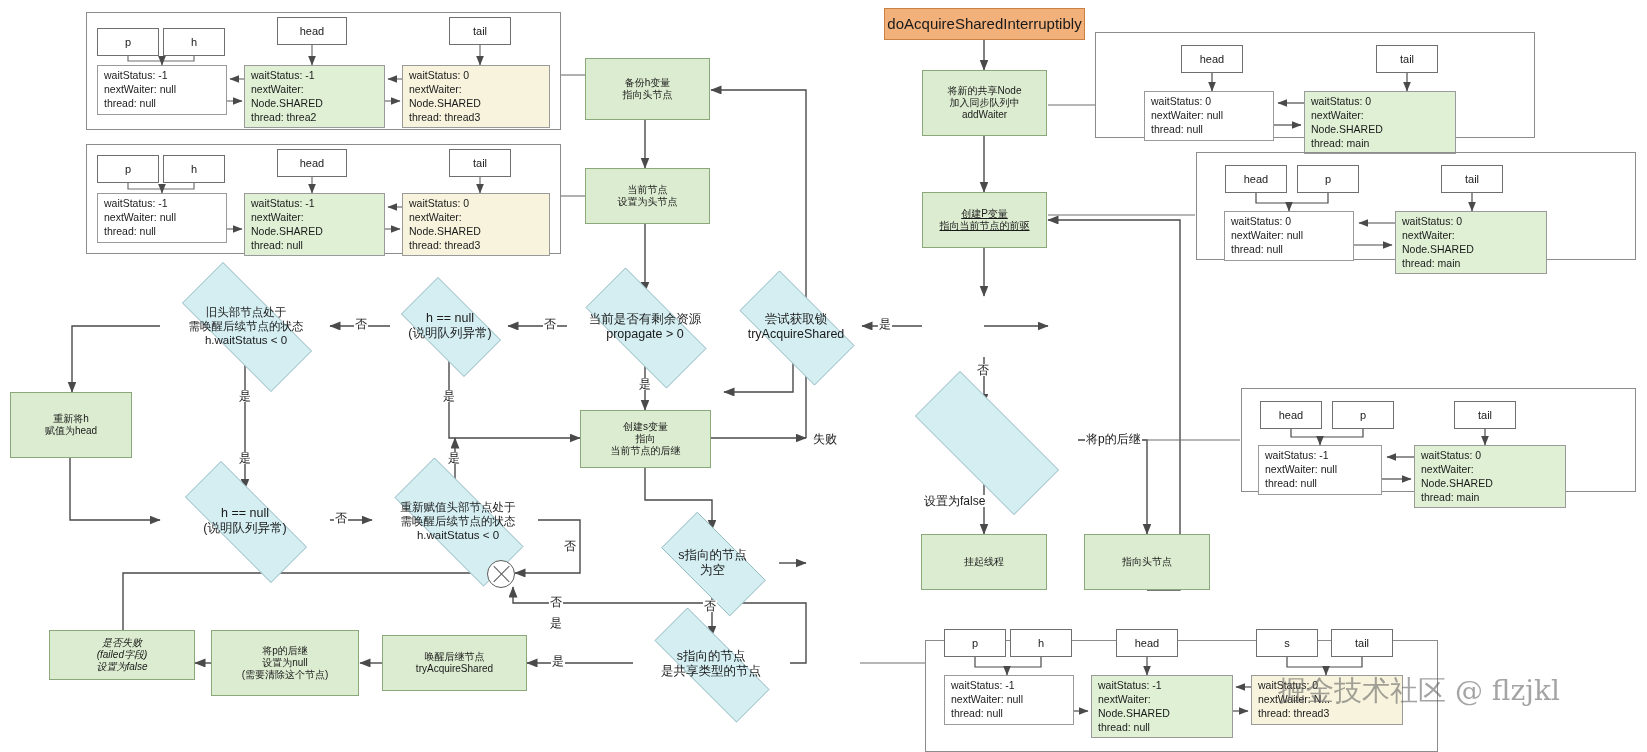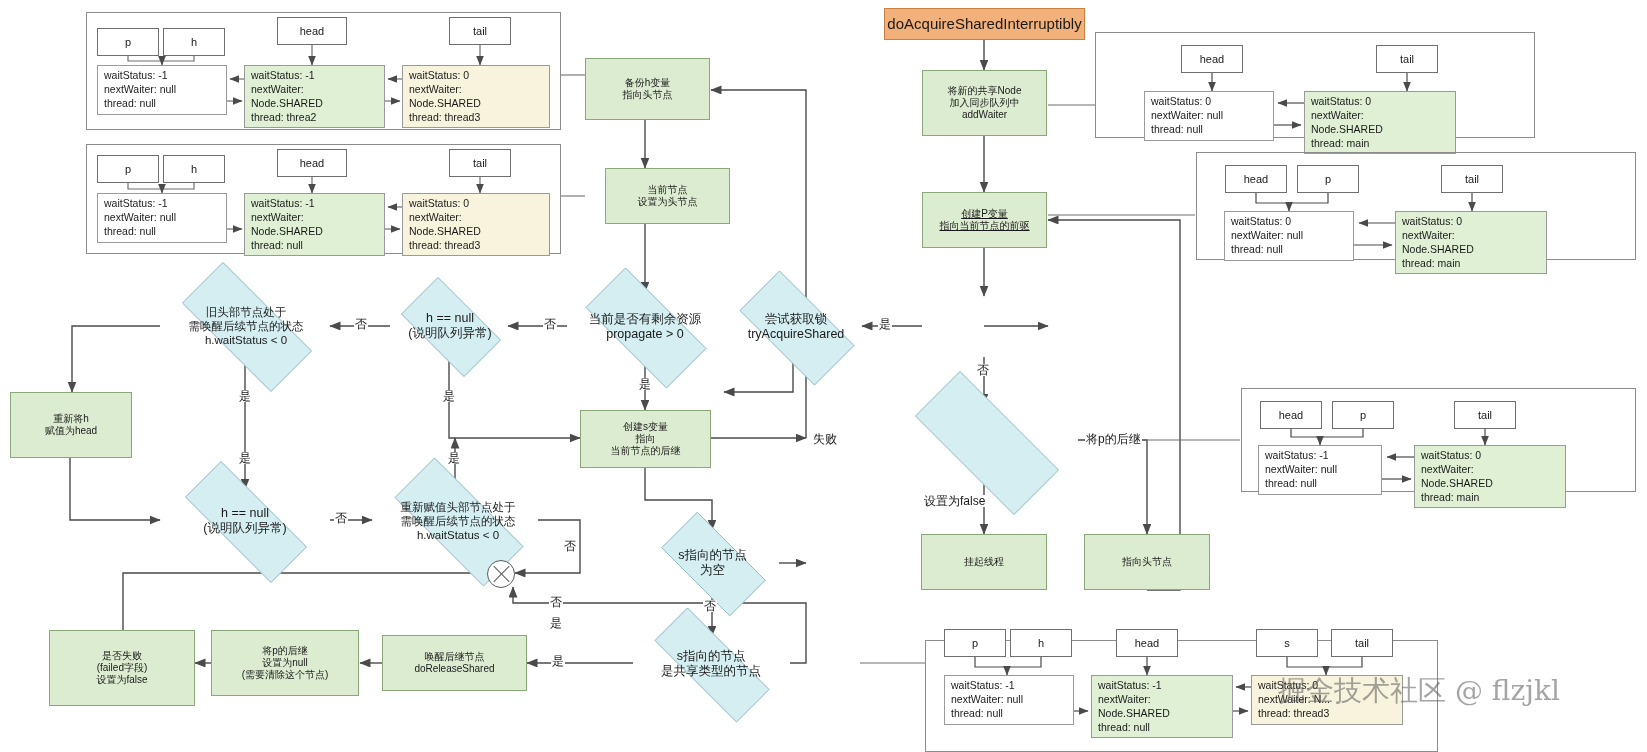--- a/index.html
+++ b/index.html
@@ -169,21 +169,21 @@
 
   <div class="node proc" style="left:1084px;top:534px;width:126px;height:56px;">
     <span>指向头节点</span>
   </div>
 
   <div class="node proc" style="left:585px;top:58px;width:125px;height:62px;white-space:pre-line;">
     <span>备份h变量
 指向头节点</span>
   </div>
 
-  <div class="node proc" style="left:585px;top:168px;width:125px;height:56px;white-space:pre-line;margin-left:20px;">
+  <div class="node proc" style="left:585px;top:168px;width:125px;height:56px;white-space:pre-line;">
     <span>当前节点
 设置为头节点</span>
   </div>
 
   <div class="node dec" style="left:565px;top:288px;width:160px;height:78px;">
     <div class="dshape"></div>
     <div class="dtxt" style="white-space:pre-line;">当前是否有剩余资源
 propagate &gt; 0</div>
   </div>
 
@@ -233,30 +233,30 @@
     <div class="dshape"></div>
     <div class="dtxt" style="white-space:pre-line;font-size:11.5px;">重新赋值头部节点处于
 需唤醒后续节点的状态
 h.waitStatus &lt; 0</div>
   </div>
 
   <div class="xcircle" style="left:487px;top:560px;"></div>
 
   <div class="node proc" style="left:382px;top:635px;width:145px;height:56px;white-space:pre-line;">
     <span>唤醒后继节点
-doReleaseShared</span>
+tryAcquireShared</span>
   </div>
 
   <div class="node proc" style="left:211px;top:630px;width:148px;height:66px;white-space:pre-line;">
     <span>将p的后继
 设置为null
 (需要清除这个节点)</span>
   </div>
 
-  <div class="node proc" style="left:49px;top:630px;width:146px;height:76px;white-space:pre-line;">
+  <div class="node proc" style="left:49px;top:630px;width:146px;height:50px;white-space:pre-line;font-style:italic;">
     <span>是否失败
 (failed字段)
 设置为false</span>
   </div>
 
   <div class="elabel" style="left:878px;top:318px;">是</div>
   <div class="elabel" style="left:976px;top:364px;">否</div>
   <div class="elabel" style="left:812px;top:433px;">失败</div>
   <div class="elabel" style="left:1085px;top:433px;">将p的后继</div>
   <div class="elabel" style="left:923px;top:495px;">设置为false</div>

